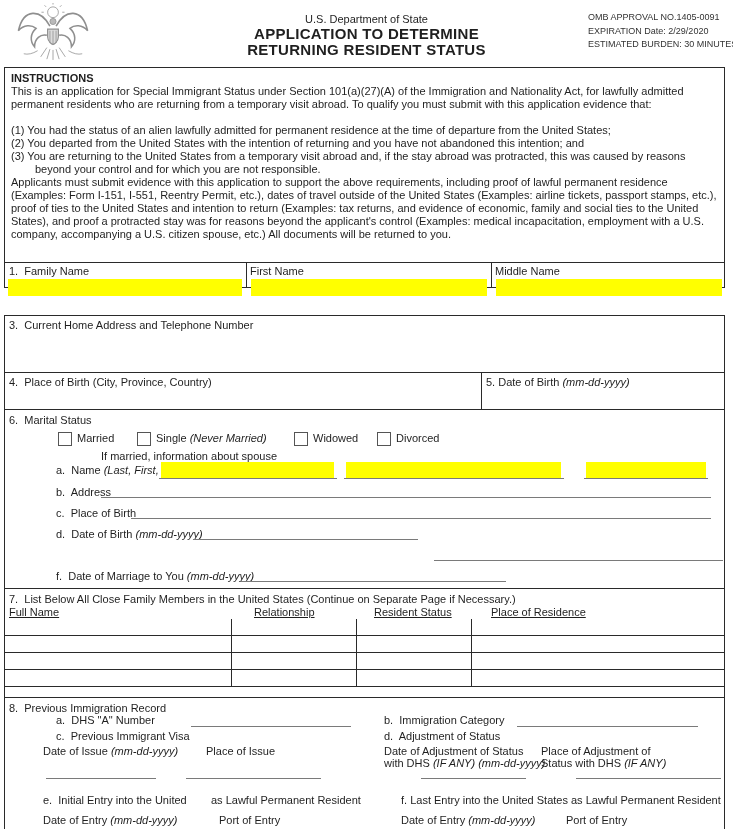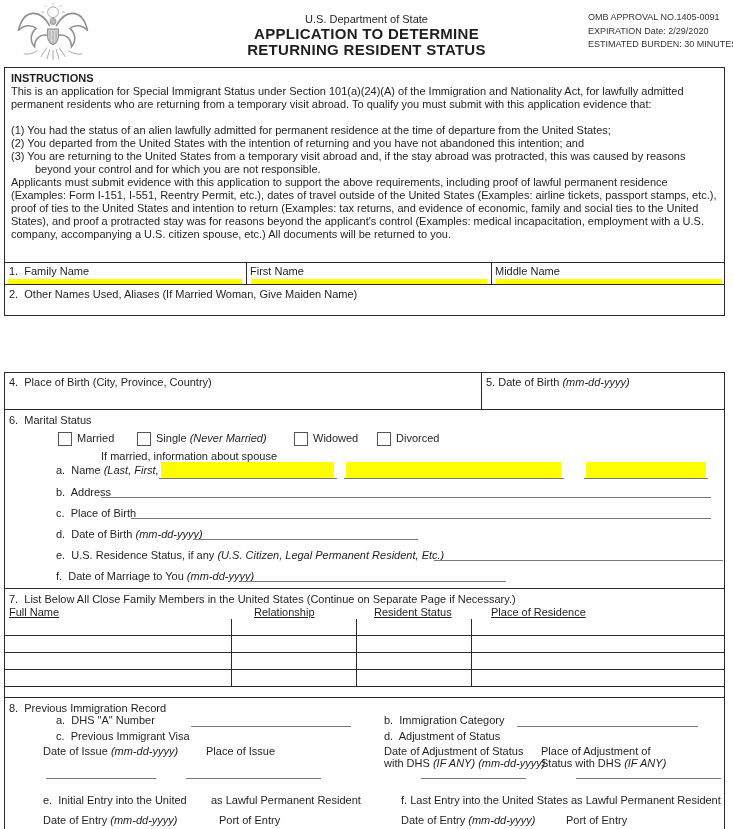--- a/index.html
+++ b/index.html
@@ -61,44 +61,44 @@
   <div class="hdr-title" style="top:27px;">APPLICATION TO DETERMINE</div>
   <div id="omb">
     <div>OMB APPROVAL NO.1405-0091</div>
     <div>EXPIRATION Date: 2/29/2020</div>
     <div>ESTIMATED BURDEN: 30 MINUTES*</div>
   </div>
 
   <div class="sec" style="top:67px; height:211px;">
     <div id="instr-body">
       <p class="b">INSTRUCTIONS</p>
-      <p class="instr-intro">This is an application for Special Immigrant Status under Section 101(a)(24)(A) of the Immigration and Nationality Act, for lawfully admitted permanent residents who are returning from a temporary visit abroad.  To qualify you must submit with this application evidence that:</p>
+      <p class="instr-intro">This is an application for Special Immigrant Status under Section 101(a)(27)(A) of the Immigration and Nationality Act, for lawfully admitted permanent residents who are returning from a temporary visit abroad.  To qualify you must submit with this application evidence that:</p>
       <p class="instr-item">(1)  You had the status of an alien lawfully admitted for permanent residence at the time of departure from the United States;</p>
       <p class="instr-item">(2)  You departed from the United States with the intention of returning and you have not abandoned this intention; and</p>
       <p class="instr-item">(3)  You are returning to the United States from a temporary visit abroad and, if the stay abroad was protracted, this was caused by reasons beyond your control and for which you are not responsible.</p>
       <p>Applicants must submit evidence with this application to support the above requirements, including proof of lawful permanent residence (Examples: Form I-151, I-551, Reentry Permit, etc.), dates of travel outside of the United States (Examples: airline tickets, passport stamps, etc.), proof of ties to the United States and intention to return (Examples:  tax returns, and evidence of economic, family and social ties to the United States), and proof a protracted stay was for reasons beyond the applicant's control (Examples: medical incapacitation, employment with a U.S. company, accompanying a U.S. citizen spouse, etc.)  All documents will be returned to you.</p>
     </div>
   </div>
 
   <div class="sec" style="top:262px; height:26px;">
     <div class="vline" style="left:241px;"></div>
     <div class="vline" style="left:486px;"></div>
     <span class="lbl" style="left:4px; top:2px;">1.  Family Name</span>
     <span class="lbl" style="left:245px; top:2px;">First Name</span>
     <span class="lbl" style="left:490px; top:2px;">Middle Name</span>
     <div class="hl" style="left:3px;   top:16px; width:234px;"></div>
     <div class="hl" style="left:246px; top:16px; width:236px;"></div>
     <div class="hl" style="left:491px; top:16px; width:226px;"></div>
   </div>
 
-  <div class="sec" style="top:284px; height:32px;">
-    <span class="lbl" style="left:4px; top:3px;">2.  Other Names Used, Aliases (If Married Woman, Give Maiden Name)</span>
-    <div class="fill-area" style="left:4px; top:16px; right:4px; bottom:2px;"></div>
-  </div>
-
+
+  <div class="sec" style="top:315px; height:58px;">
+    <span class="lbl" style="left:4px; top:3px;">3.  Current Home Address and Telephone Number</span>
+    <div class="fill-area" style="left:4px; top:17px; right:4px; bottom:2px;"></div>
+  </div>
 
   <div class="sec" style="top:372px; height:38px;">
     <div class="vline" style="left:476px;"></div>
     <span class="lbl" style="left:4px; top:3px;">4.  Place of Birth (City, Province, Country)</span>
     <span class="lbl" style="left:481px; top:3px;"><span>5. Date of Birth </span><span class="it">(mm-dd-yyyy)</span></span>
     <div class="fill-area" style="left:4px; top:17px; width:468px; bottom:2px;"></div>
     <div class="fill-area" style="left:481px; top:17px; right:4px; bottom:2px;"></div>
   </div>
 
   <div class="sec" style="top:409px; height:180px;">
@@ -125,21 +125,20 @@
 
     <span class="lbl" style="left:51px; top:76px;">b.  Address</span>
     <div class="fline" style="left:96px; top:87px; width:610px;"></div>
 
     <span class="lbl" style="left:51px; top:97px;">c.  Place of Birth</span>
     <div class="fline" style="left:126px; top:108px; width:580px;"></div>
 
     <span class="lbl" style="left:51px; top:118px;"><span>d.  Date of Birth </span><span class="it">(mm-dd-yyyy)</span></span>
     <div class="fline" style="left:188px; top:129px; width:225px;"></div>
 
-    <span class="lbl" style="left:51px; top:139px;"><span>e.  U.S. Residence Status, if any </span><span class="it">(U.S. Citizen, Legal Permanent Resident, Etc.)</span></span>
     <div class="fline" style="left:429px; top:150px; width:289px;"></div>
 
     <span class="lbl" style="left:51px; top:160px;"><span>f.  Date of Marriage to You </span><span class="it">(mm-dd-yyyy)</span></span>
     <div class="fline" style="left:236px; top:171px; width:265px;"></div>
   </div>
 
   <div class="sec" style="top:588px; height:110px;">
     <span class="lbl" style="left:4px; top:4px;">7.  List Below All Close Family Members in the United States (Continue on Separate Page if Necessary.)</span>
     <span class="lbl s7-head" style="left:4px;   top:17px;">Full Name</span>
     <span class="lbl s7-head" style="left:249px; top:17px;">Relationship</span>

